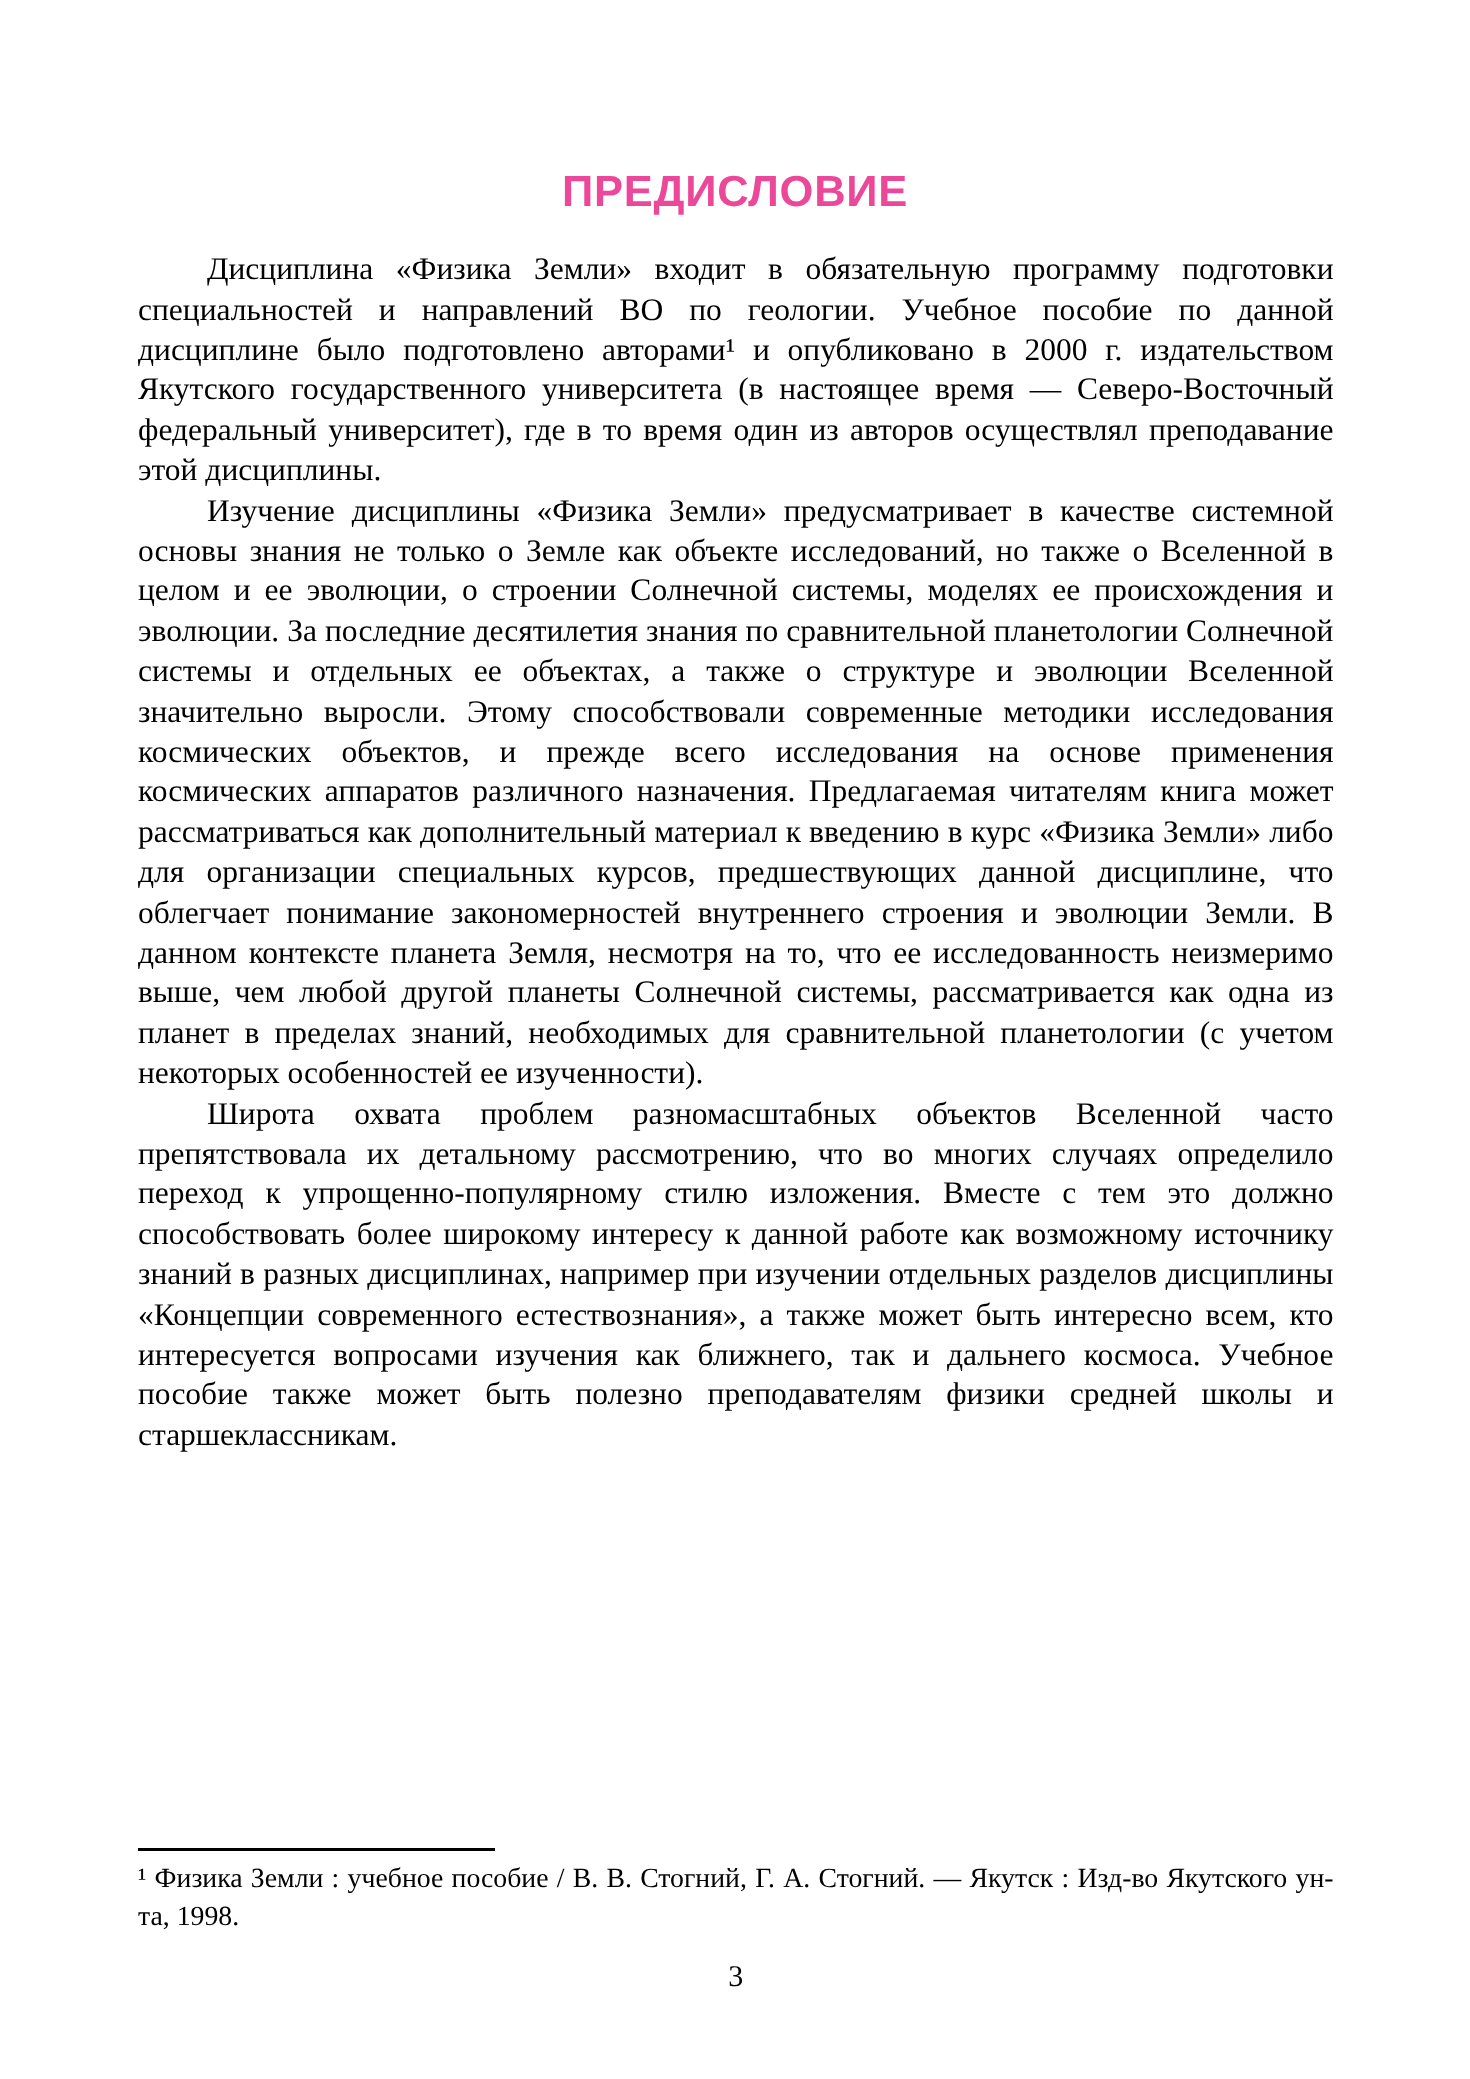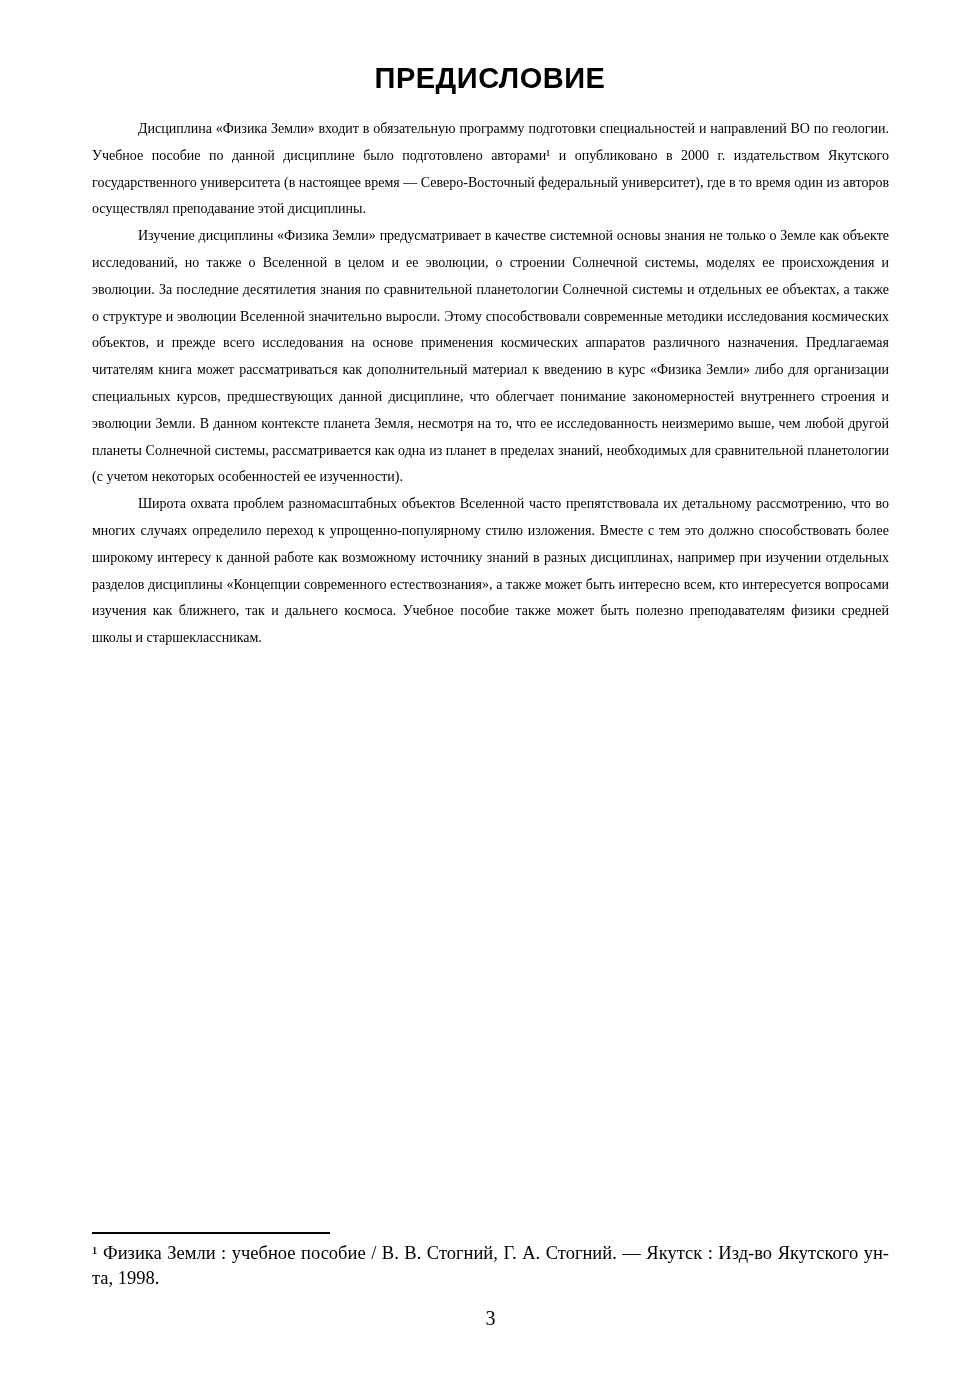--- a/index.html
+++ b/index.html
@@ -10,34 +10,34 @@
   .page {
     position: relative;
     width: 980px;
     height: 1386px;
     background: #ffffff;
     color: #000000;
     overflow: hidden;
   }
   .title {
     margin: 0;
-    padding-top: 61px;
+    padding-top: 111px;
     font-family: "Liberation Sans", sans-serif;
     font-weight: bold;
     font-size: 29px;
     line-height: 34px;
     text-align: center;
     letter-spacing: 0.5px;
-    color: #000000;
+    color: #ec4899;
   }
   .body-text {
     margin-top: 21px;
     padding: 0 91px 0 92px;
     font-family: "Liberation Serif", serif;
-    font-size: 14px;
+    font-size: 21px;
     line-height: 26.8px;
     text-align: justify;
     color: #000000;
   }
   .body-text p {
     margin: 0;
     text-indent: 46px;
   }
   .footer {
     position: absolute;

